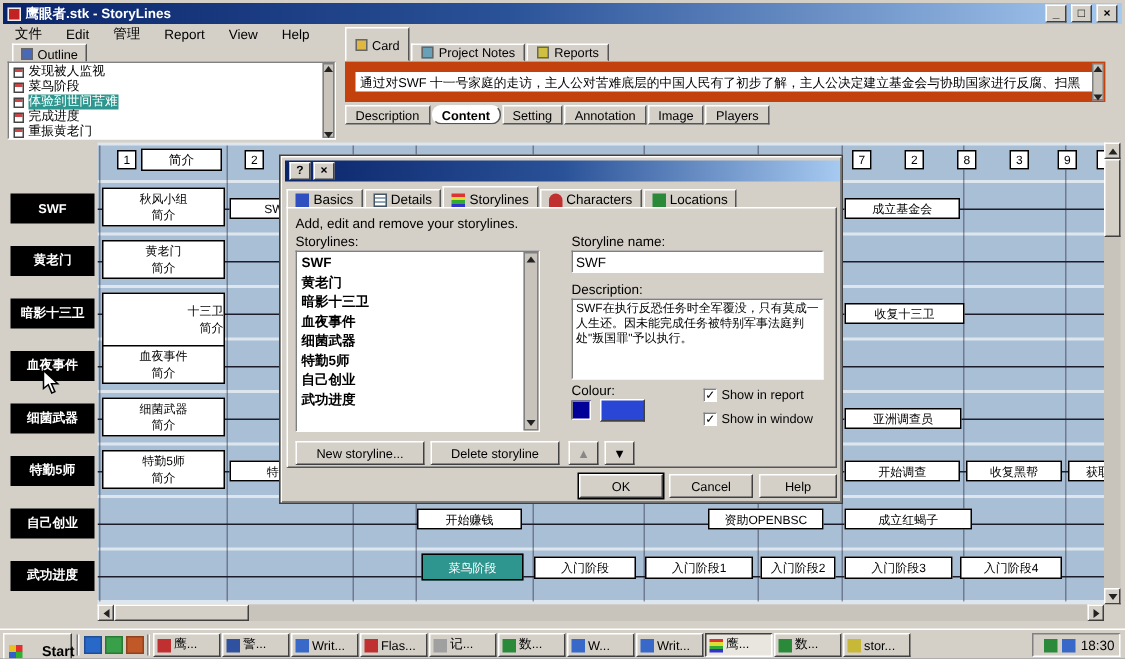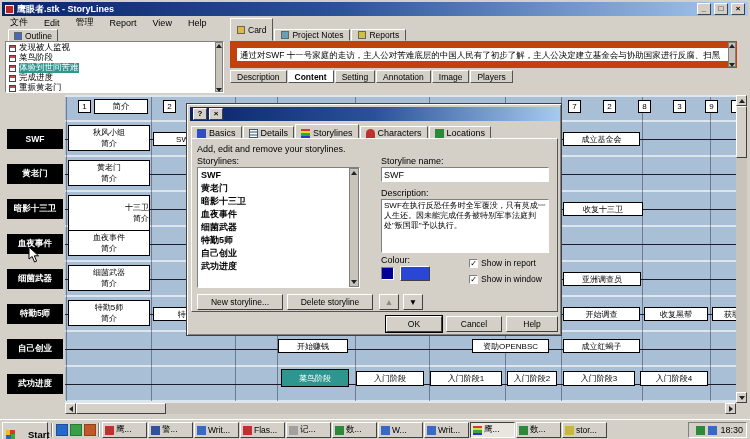--- a/index.html
+++ b/index.html
@@ -31,21 +31,21 @@
 .ntab{display:flex;align-items:center;gap:3px;height:12px;padding:0 6px;font-size:8.5px;background:#d4d0c8;border:1px solid;border-color:#fff #555 #d4d0c8 #fff;margin-right:1px;}
 .ntab.active{height:23px;}
 .tabicon{width:8px;height:8px;flex:none;border:1px solid #666;}
 .i-card{background:#e0b840;}
 .i-pnotes{background:#68a0b8;}
 .i-reports{background:#d0c040;}
 .i-outline{background:#4868b8;width:8px;height:8px;border:1px solid #666;flex:none;}
 #notes-box{left:230px;top:41px;width:507px;height:27px;background:#fff;border:7px solid #c2410c;font-size:8.5px;line-height:12px;padding:1px 3px;overflow:hidden;}
 #btabs{left:230px;top:70px;height:13px;display:flex;}
 .btab{height:13px;padding:0 6px;font-size:8.5px;display:flex;align-items:center;background:#d4d0c8;border:1px solid;border-color:#fff #555 #555 #fff;margin-right:1px;}
-.btab.active{background:#fff;font-weight:bold;}
+.btab.active{background:#fff;font-weight:bold;border-radius:6px;}
 
 #labelcol{left:4px;top:95px;width:61px;height:320px;background:#d4d0c8;}
 .rowlabel{position:absolute;left:7px;width:56px;height:20px;background:#000;color:#fff;font-weight:bold;font-size:8.5px;display:flex;align-items:center;justify-content:center;white-space:nowrap;overflow:hidden;z-index:2;}
 #timeline{left:65px;top:95px;width:671px;height:308px;background:#dde6ee;overflow:hidden;}
 .band{position:absolute;left:0;width:671px;height:33px;background:#a9bfd6;}
 .sline{position:absolute;left:0;width:671px;height:1px;background:#1c1c2a;}
 .vline{position:absolute;top:2px;width:1px;height:304px;background:rgba(20,20,40,.4);}
 .num{position:absolute;width:13px;height:13px;background:#fff;border:1px solid #000;font-size:8px;text-align:center;line-height:11px;}
 .num.wide{width:54px;height:15px;font-size:8.5px;line-height:13px;}
 .card{position:absolute;background:#fff;border:1px solid #000;font-size:8px;text-align:center;overflow:hidden;display:flex;flex-direction:column;justify-content:center;line-height:11px;}
@@ -282,21 +282,21 @@
     <div class="card" style="left:647px;top:212px;width:40px;height:14px;">
         <span>获取</span>
       </div>
 
     <div class="card" style="left:213px;top:244px;width:70px;height:14px;">
         <span>开始赚钱</span>
       </div>
     <div class="card" style="left:407px;top:244px;width:77px;height:14px;">
         <span>资助OPENBSC</span>
       </div>
-    <div class="card" style="left:498px;top:244px;width:77px;height:14px;">
+    <div class="card" style="left:498px;top:244px;width:85px;height:14px;">
         <span>成立红蝎子</span>
       </div>
 
     <div class="card sel" style="left:216px;top:274px;width:68px;height:18px;">
         <span>菜鸟阶段</span>
       </div>
     <div class="card" style="left:291px;top:276px;width:68px;height:15px;">
         <span>入门阶段</span>
       </div>
     <div class="card" style="left:365px;top:276px;width:72px;height:15px;">

